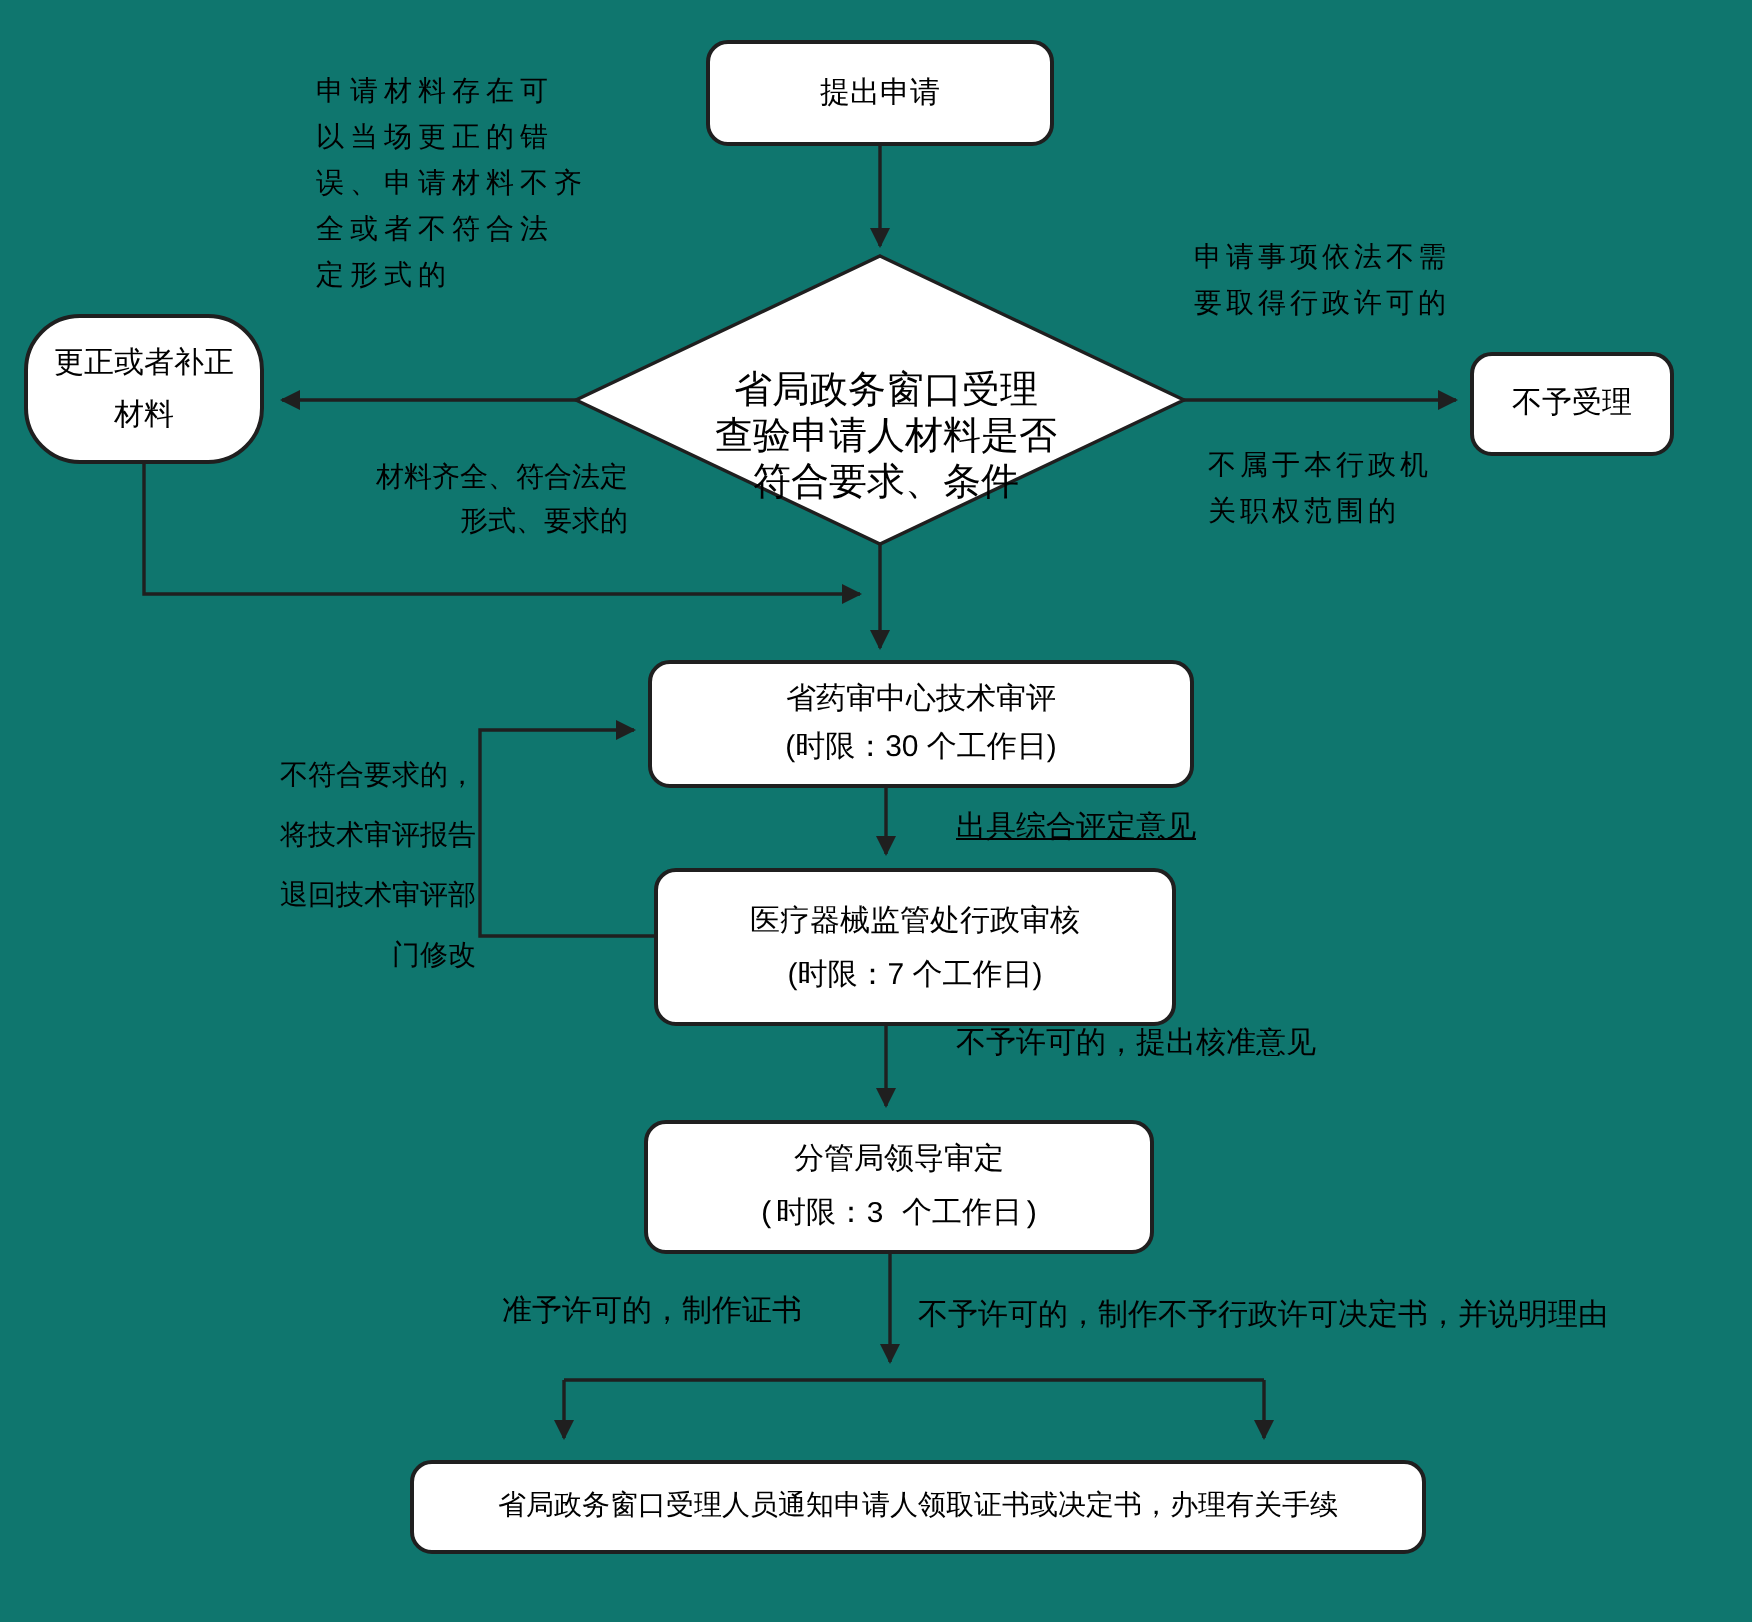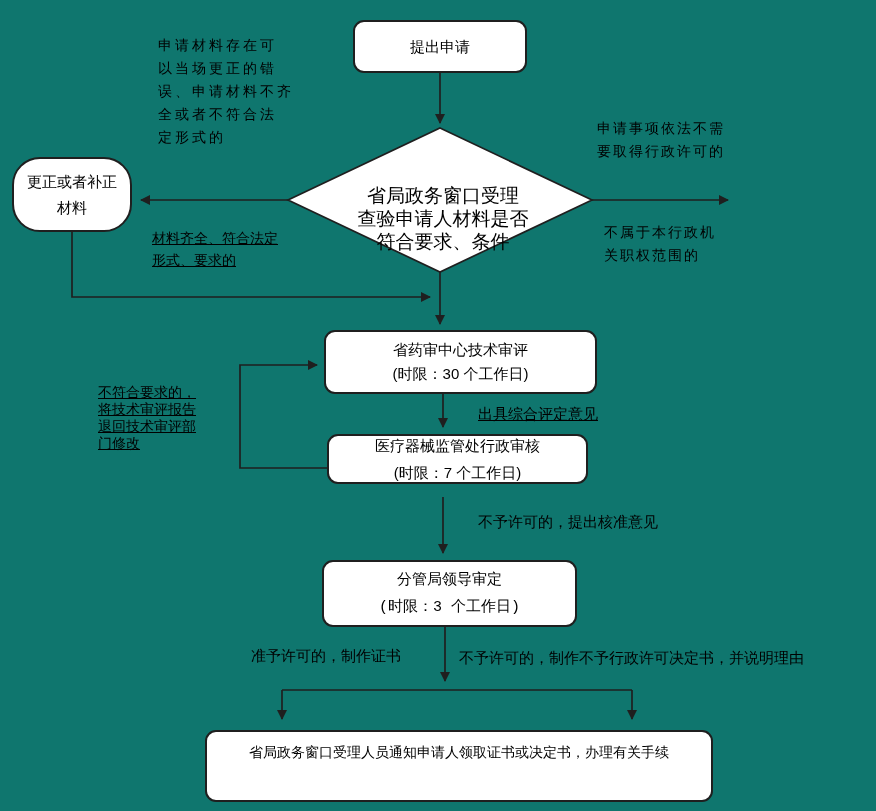--- a/index.html
+++ b/index.html
@@ -14,21 +14,21 @@
     position:absolute;box-sizing:border-box;
     border:2px solid #1f1f1f;border-radius:11px;background:#ffffff;
     display:flex;align-items:center;justify-content:center;
     text-align:center;white-space:pre-line;
     font-size:15px;line-height:24px;color:#000000;
   }
   .lbl{
     position:absolute;white-space:pre-line;color:#000000;
     font-size:14px;line-height:23px;
   }
-  .lbl.center{text-align:left;text-decoration:underline;}
+  .lbl.center{text-align:right;}
   .diamond-text{
     position:absolute;left:318px;top:166px;width:250px;
     text-align:center;white-space:pre-line;
     font-size:19px;line-height:23px;margin-top:18px;
   }
 </style>
 </head>
 <body>
 
 <div id="canvas">
@@ -67,50 +67,51 @@
 
   <div class="node" style="left:353px;top:20px;width:174px;height:53px;">提出申请</div>
 
   <div class="diamond-text">省局政务窗口受理
 查验申请人材料是否
 符合要求、条件</div>
 
   <div class="node" style="left:12px;top:157px;width:120px;height:75px;line-height:26px;border-radius:28px;">更正或者补正
 材料</div>
 
+  <div class="node" style="left:735px;top:176px;width:102px;height:52px;">不予受理</div>
 
   <div class="node" style="left:324px;top:330px;width:273px;height:64px;">省药审中心技术审评
 (时限：30 个工作日)</div>
 
-  <div class="node" style="left:327px;top:434px;width:261px;height:50px;line-height:27px;">医疗器械监管处行政审核
+  <div class="node" style="left:327px;top:434px;width:261px;height:79px;line-height:27px;">医疗器械监管处行政审核
 (时限：7 个工作日)</div>
 
   <div class="node" style="left:322px;top:560px;width:255px;height:67px;line-height:27px;font-family:Liberation Mono, monospace;">分管局领导审定
 (时限：3 个工作日)</div>
 
-  <div class="node" style="left:205px;top:730px;width:508px;height:72px;align-items:flex-start;padding-top:9px;font-size:14px;line-height:22px;">省局政务窗口受理人员通知申请人领取证书或决定书，办理有关手续</div>
+  <div class="node" style="left:205px;top:730px;width:508px;height:47px;align-items:flex-start;padding-top:9px;font-size:14px;line-height:22px;">省局政务窗口受理人员通知申请人领取证书或决定书，办理有关手续</div>
 
   <div class="lbl" style="left:158px;top:34px;letter-spacing:3px;">申请材料存在可
 以当场更正的错
 误、申请材料不齐
 全或者不符合法
 定形式的</div>
 
   <div class="lbl center" style="left:152px;top:227px;width:162px;line-height:22px;">材料齐全、符合法定
 形式、要求的</div>
 
   <div class="lbl" style="left:597px;top:117px;letter-spacing:2px;">申请事项依法不需
 要取得行政许可的</div>
 
   <div class="lbl" style="left:604px;top:221px;letter-spacing:2px;">不属于本行政机
 关职权范围的</div>
 
   <div class="lbl" style="left:478px;top:402px;font-size:15px;text-decoration:underline;">出具综合评定意见</div>
 
-  <div class="lbl center" style="left:98px;top:384px;width:140px;line-height:17px;">不符合要求的，
+  <div class="lbl center" style="left:98px;top:372px;width:140px;line-height:30px;">不符合要求的，
 将技术审评报告
 退回技术审评部
 门修改</div>
 
   <div class="lbl" style="left:478px;top:510px;font-size:15px;">不予许可的，提出核准意见</div>
 
   <div class="lbl" style="left:251px;top:644px;font-size:15px;">准予许可的，制作证书</div>
 
   <div class="lbl" style="left:459px;top:646px;font-size:15px;">不予许可的，制作不予行政许可决定书，并说明理由</div>
 

